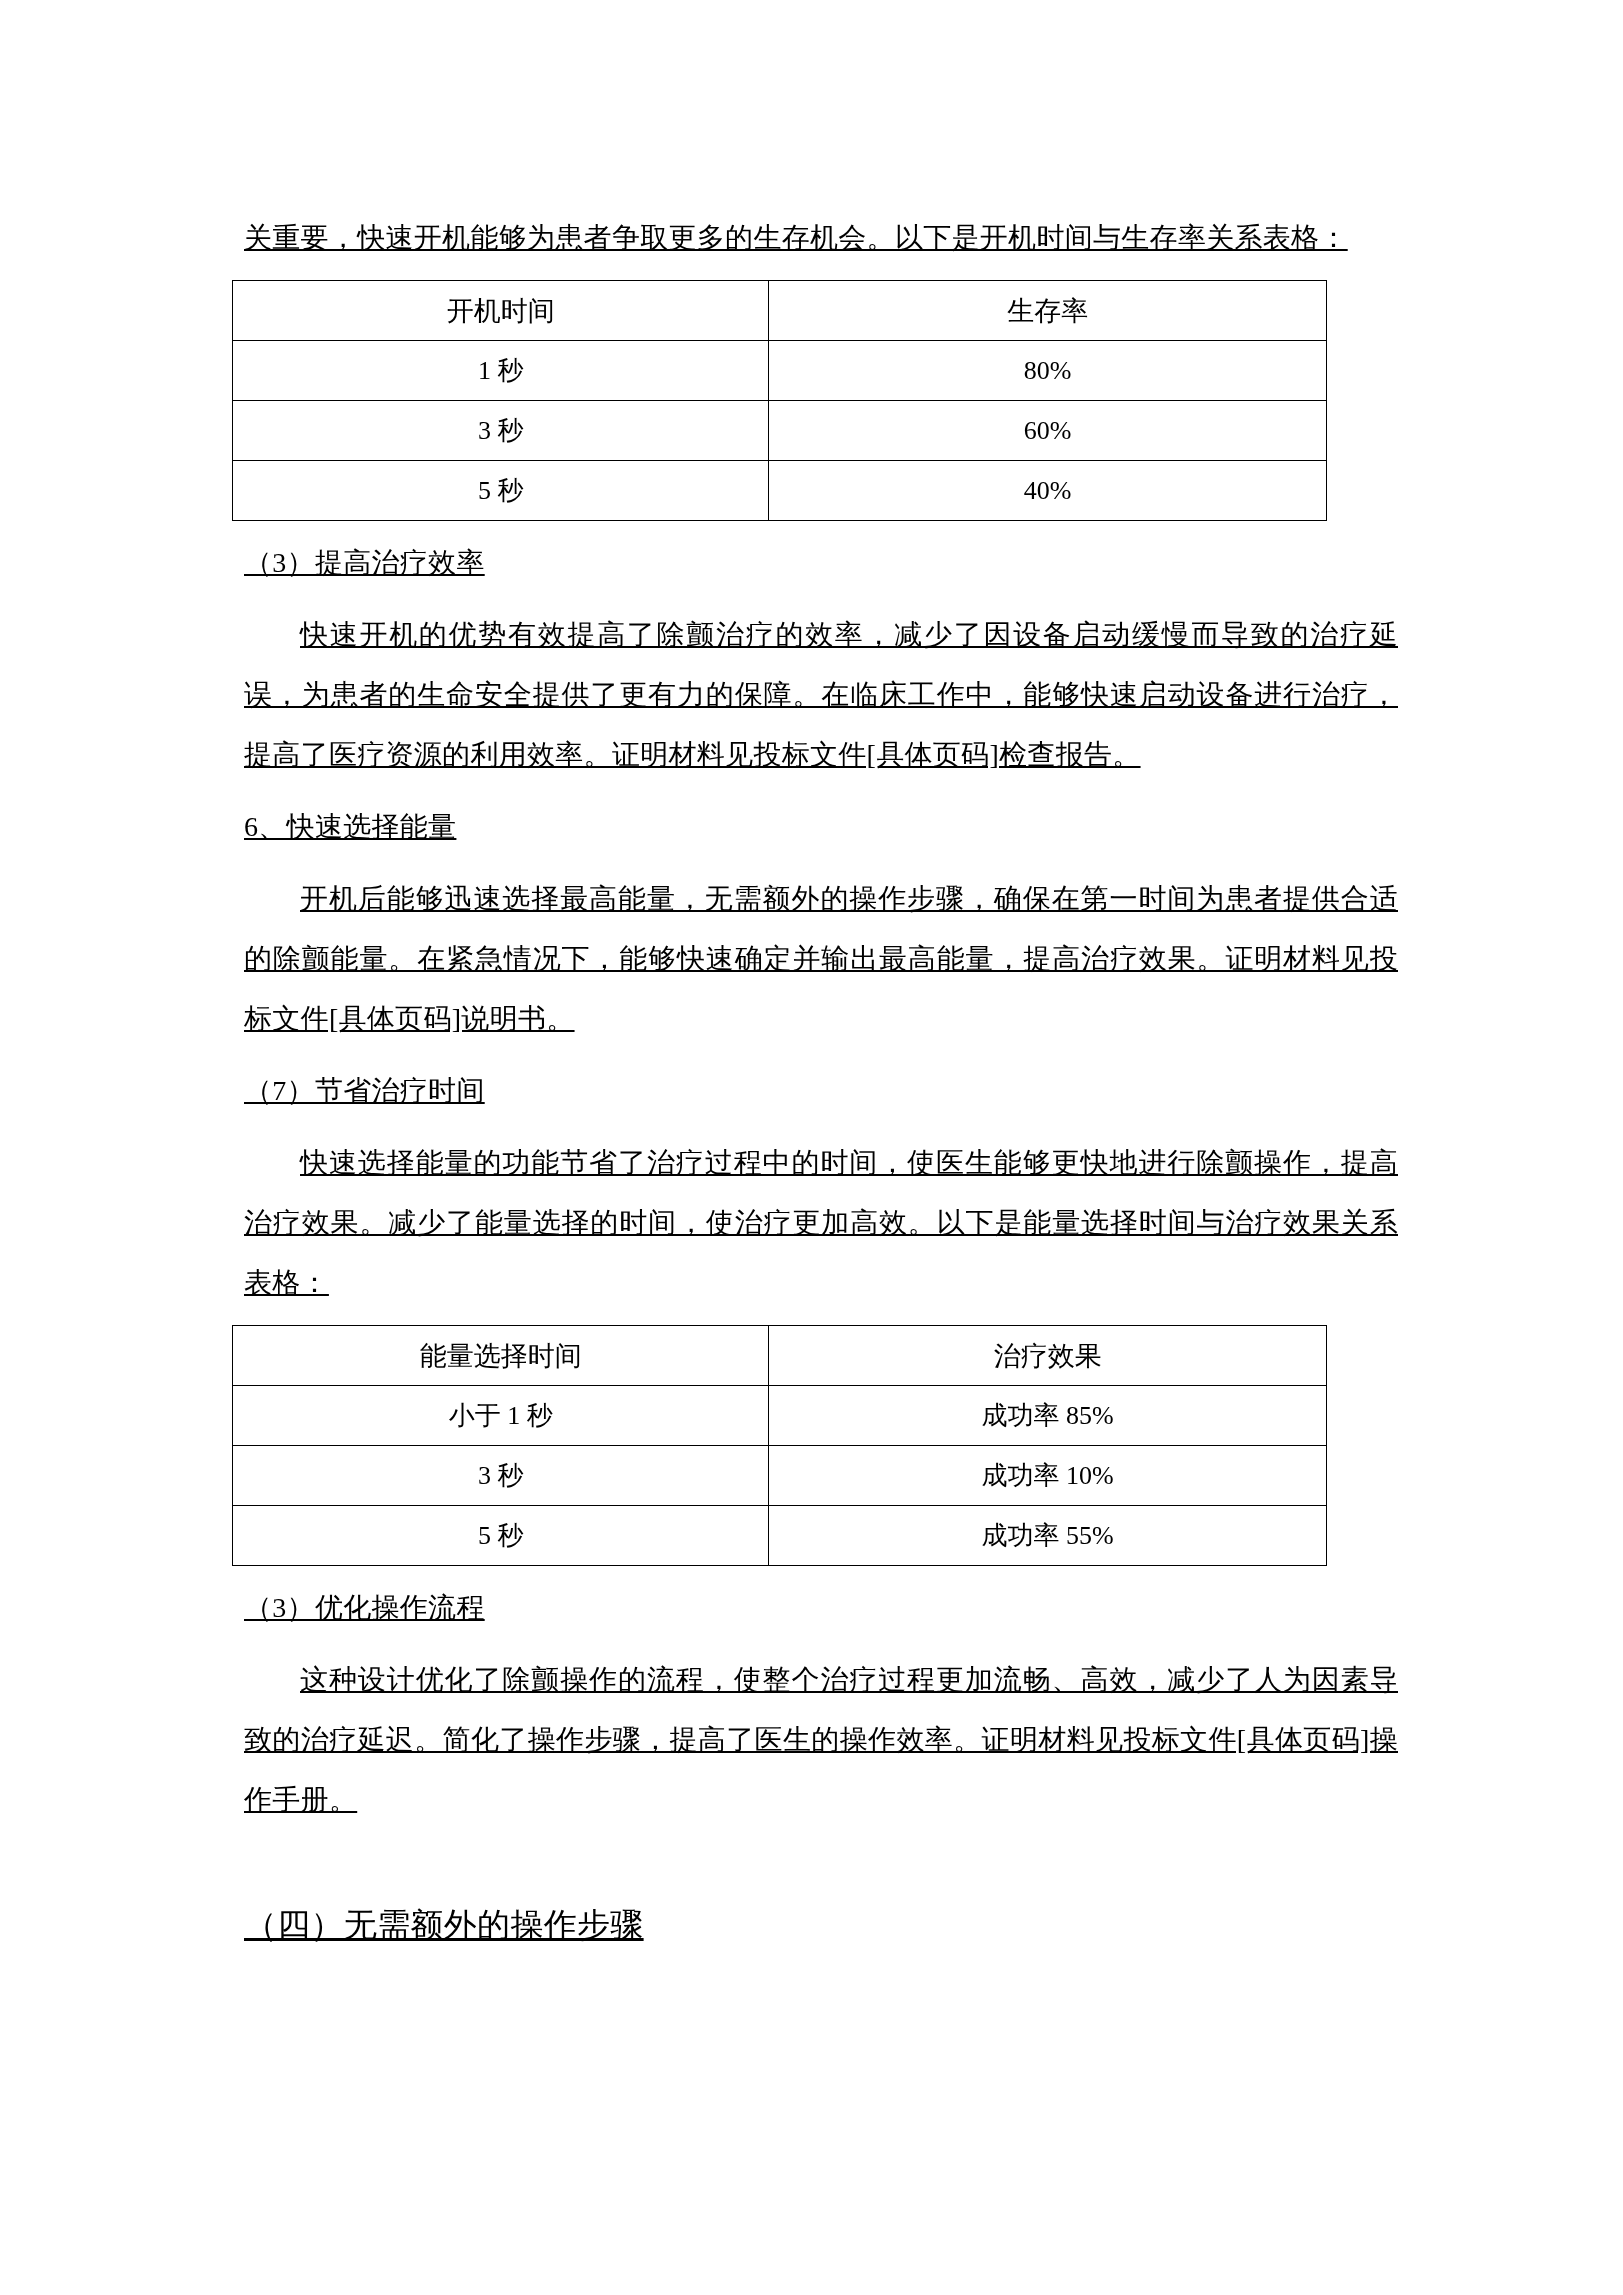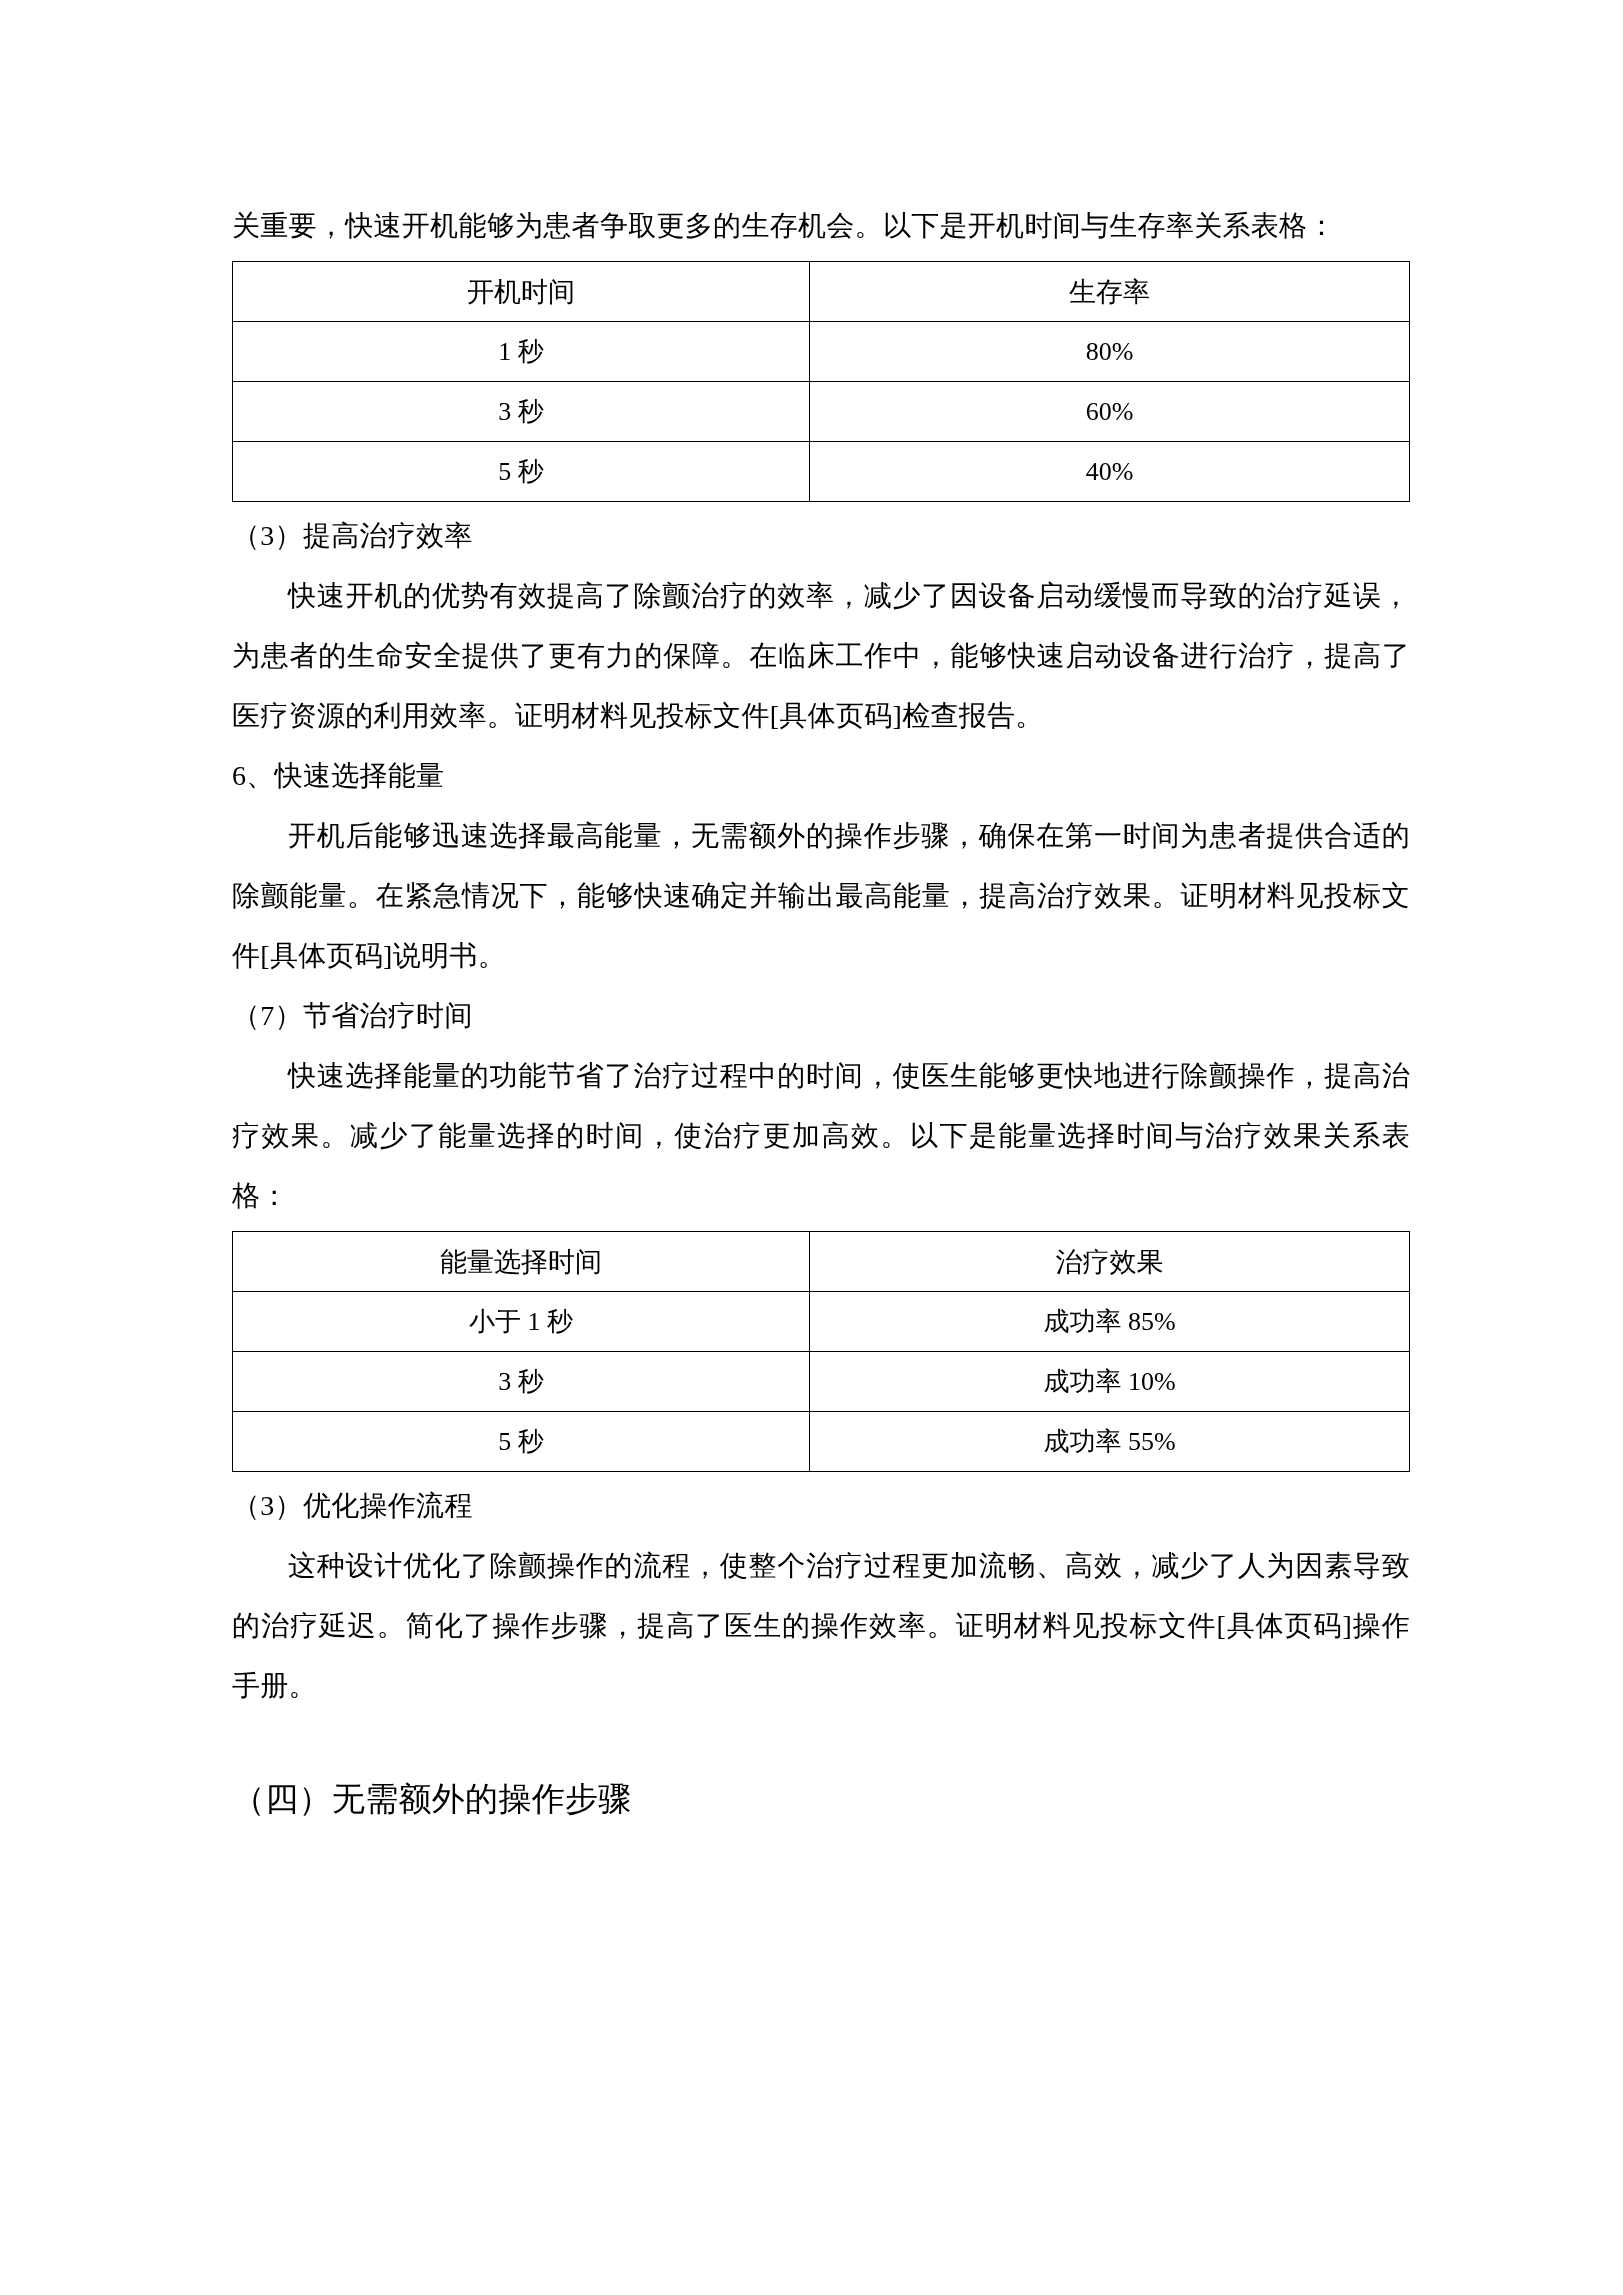--- a/index.html
+++ b/index.html
@@ -18,36 +18,37 @@
     position: relative;
     width: 1623px;
     height: 2295px;
     box-sizing: border-box;
     padding: 196px 190px 0 232px;
   }
   .content {
     width: 1178px;
   }
   p {
-    margin: 0;
+    margin: 12px;
     font-size: 28px;
     line-height: 60px;
     letter-spacing: 0.3px;
     text-align: justify;
     text-justify: inter-ideograph;
+    text-decoration: underline;
   }
   p.indent {
     text-indent: 56px;
   }
   p.noindent {
     text-indent: 0;
   }
   .tbl {
     border-collapse: collapse;
-    width: 1178px;
+    width: 1095px;
     margin: 5.2px 0 3.9px 0;
     table-layout: fixed;
     padding-left: 24px;
   }
   .tbl td {
     border: 1.3px solid #000000;
     height: 59px;
     text-align: center;
     vertical-align: middle;
     font-size: 26px;

